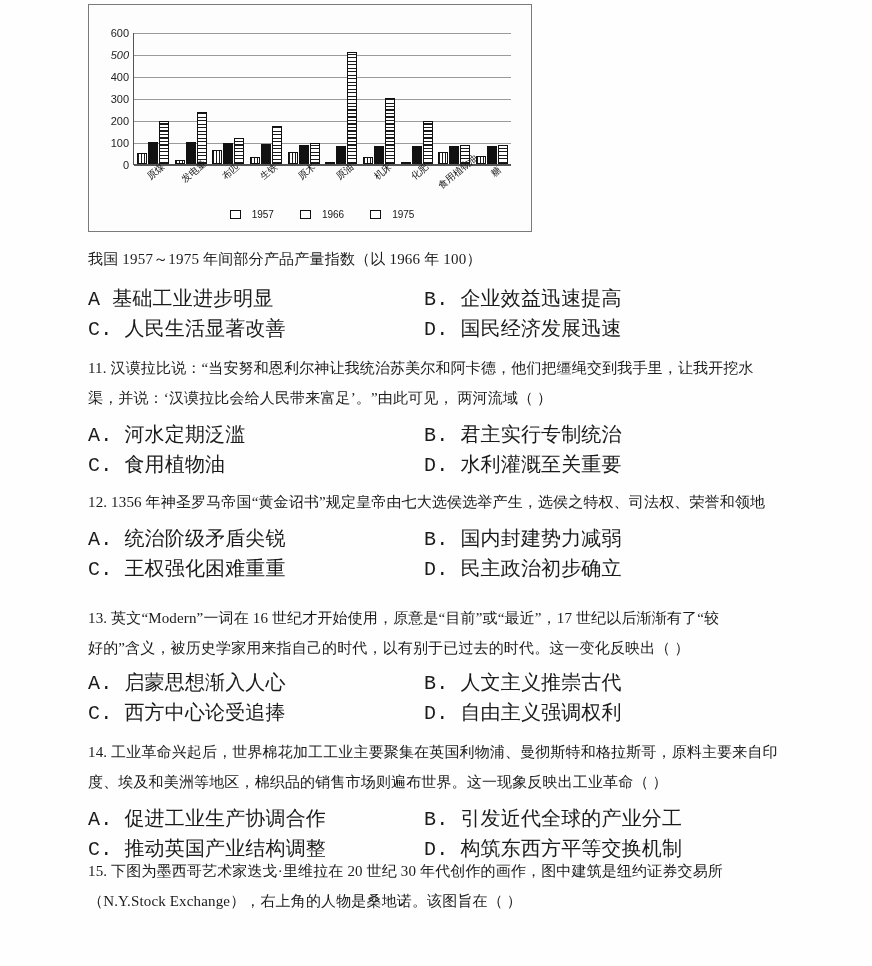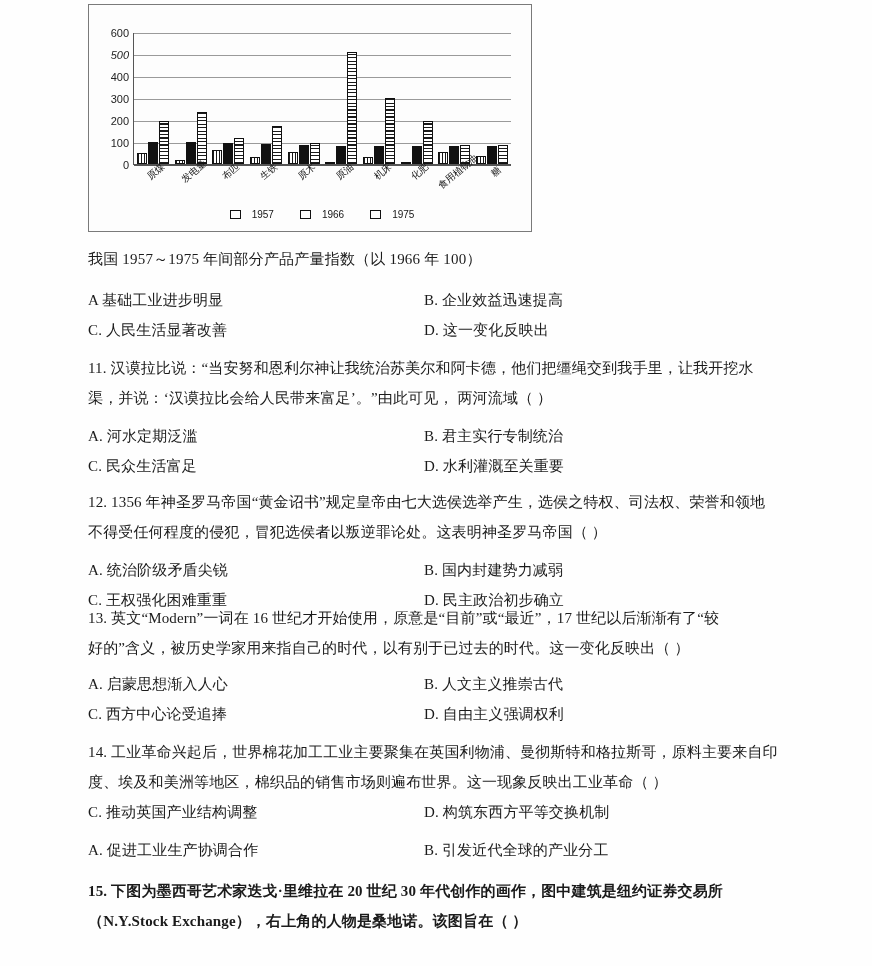--- a/index.html
+++ b/index.html
@@ -157,23 +157,24 @@
   }
   .qblock { position: absolute; left: 88px; width: 700px; }
   .qline {
     font-size: 15px;
     line-height: 30px;
     letter-spacing: 0.15px;
     white-space: nowrap;
   }
   .opts {
     display: flex;
-    font-size: 15px;
+    font-size: 20px;
     line-height: 30px;
     letter-spacing: 0.15px;
+    font-family: Liberation Mono, monospace;
   }
   .opt-a { width: 336px; white-space: nowrap; }
   .opt-b { white-space: nowrap; }
 </style>
 </head>
 <body>
 
 <div class="page">
 
   <div class="figure">
@@ -302,40 +303,39 @@
 
   <div class="caption">我国 1957～1975 年间部分产品产量指数（以 1966 年    100）</div>
 
   <div class="qblock" style="top:285px;">
     <div class="opts">
       <div class="opt-a">A  基础工业进步明显</div>
       <div class="opt-b">B. 企业效益迅速提高</div>
     </div>
     <div class="opts">
       <div class="opt-a">C. 人民生活显著改善</div>
-      <div class="opt-b">D. 这一变化反映出</div>
+      <div class="opt-b">D. 国民经济发展迅速</div>
     </div>
   </div>
 
   <div class="qblock" style="top:353px;">
     <div class="qline">11. 汉谟拉比说：“当安努和恩利尔神让我统治苏美尔和阿卡德，他们把缰绳交到我手里，让我开挖水</div>
     <div class="qline">渠，并说：‘汉谟拉比会给人民带来富足’。”由此可见，   两河流域（     ）</div>
     <div class="opts" style="margin-top:8px;">
       <div class="opt-a">A. 河水定期泛滥</div>
       <div class="opt-b">B. 君主实行专制统治</div>
     </div>
     <div class="opts">
-      <div class="opt-a">C. 民众生活富足</div>
+      <div class="opt-a">C. 食用植物油</div>
       <div class="opt-b">D. 水利灌溉至关重要</div>
     </div>
   </div>
 
   <div class="qblock" style="top:487px;">
     <div class="qline">12. 1356 年神圣罗马帝国“黄金诏书”规定皇帝由七大选侯选举产生，选侯之特权、司法权、荣誉和领地</div>
-    <div class="qline">不得受任何程度的侵犯，冒犯选侯者以叛逆罪论处。这表明神圣罗马帝国（     ）</div>
     <div class="opts" style="margin-top:8px;">
       <div class="opt-a">A. 统治阶级矛盾尖锐</div>
       <div class="opt-b">B. 国内封建势力减弱</div>
     </div>
     <div class="opts">
       <div class="opt-a">C. 王权强化困难重重</div>
       <div class="opt-b">D. 民主政治初步确立</div>
     </div>
   </div>
 
@@ -348,28 +348,28 @@
     </div>
     <div class="opts">
       <div class="opt-a">C. 西方中心论受追捧</div>
       <div class="opt-b">D. 自由主义强调权利</div>
     </div>
   </div>
 
   <div class="qblock" style="top:737px;">
     <div class="qline">14. 工业革命兴起后，世界棉花加工工业主要聚集在英国利物浦、曼彻斯特和格拉斯哥，原料主要来自印</div>
     <div class="qline">度、埃及和美洲等地区，棉织品的销售市场则遍布世界。这一现象反映出工业革命（     ）</div>
-    <div class="opts">
-      <div class="opt-a">C. 推动英国产业结构调整</div>
-      <div class="opt-b">D. 构筑东西方平等交换机制</div>
-    </div>
     <div class="opts" style="margin-top:8px;">
       <div class="opt-a">A. 促进工业生产协调合作</div>
       <div class="opt-b">B. 引发近代全球的产业分工</div>
     </div>
-  </div>
-
-  <div class="qblock" style="top:876px;font-weight:bold;">
+    <div class="opts">
+      <div class="opt-a">C. 推动英国产业结构调整</div>
+      <div class="opt-b">D. 构筑东西方平等交换机制</div>
+    </div>
+  </div>
+
+  <div class="qblock" style="top:856px;">
     <div class="qline">15.  下图为墨西哥艺术家迭戈·里维拉在 20 世纪 30 年代创作的画作，图中建筑是纽约证券交易所</div>
     <div class="qline">（N.Y.Stock Exchange），右上角的人物是桑地诺。该图旨在（     ）</div>
   </div>
 
 </div>
 
 </body></html>

